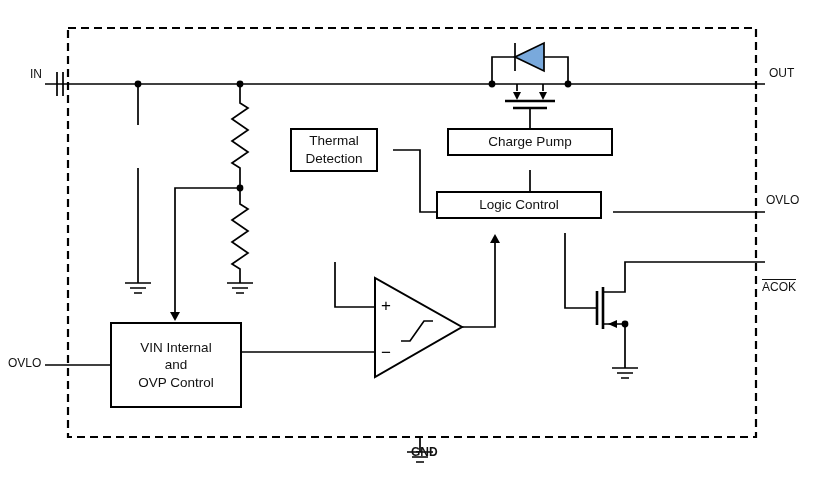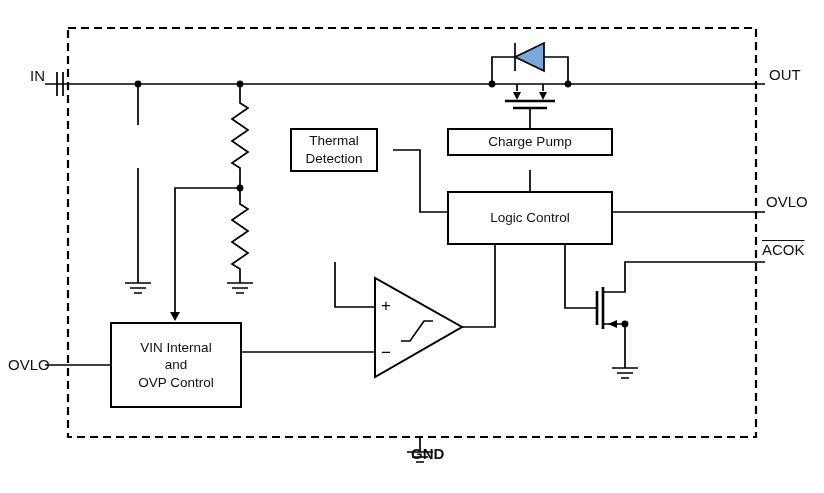--- a/index.html
+++ b/index.html
@@ -12,22 +12,22 @@
   svg .thick { stroke-width:2.6; }
   svg .dot   { fill:#000; stroke:none; }
   svg .arrow { fill:#000; stroke:none; }
   svg .body  { fill:#ffffff; stroke:#000; stroke-width:2; }
   svg text   { font-family:"Liberation Sans", sans-serif; fill:#000; }
   .box {
     position:absolute; border:2px solid #000; background:#fff; box-sizing:border-box;
     display:flex; flex-direction:column; align-items:center; justify-content:center;
     text-align:center; font-size:13.5px; line-height:1.3;
   }
-  .pin-label { position:absolute; font-size:15px; white-space:nowrap; }
-  .overline  { text-decoration:overline; }
+  .pin-label { position:absolute; font-size:12px; white-space:nowrap; }
+  .overline  { text-decoration:overline;margin-top:39px; }
 </style>
 </head>
 <body>
 
 <div class="canvas">
 
   <svg width="824" height="493" viewBox="0 0 824 493">
 
     <rect x="68" y="28" width="688" height="409" fill="none" stroke="#000" stroke-width="2.2" stroke-dasharray="8 5"></rect>
 
@@ -105,21 +105,21 @@
 
   <div class="box" style="left:290px; top:128px; width:88px; height:44px;">
     <span>Thermal</span>
     <span>Detection</span>
   </div>
 
   <div class="box" style="left:447px; top:128px; width:166px; height:28px;">
     <span>Charge Pump</span>
   </div>
 
-  <div class="box" style="left:447px; top:191px; width:166px; height:54px;">
+  <div class="box" style="left:436px; top:191px; width:166px; height:28px;">
     <span>Logic Control</span>
   </div>
 
 
   <div class="box" style="left:110px; top:322px; width:132px; height:86px;">
     <span>VIN Internal</span>
     <span>and</span>
     <span>OVP Control</span>
   </div>
 

